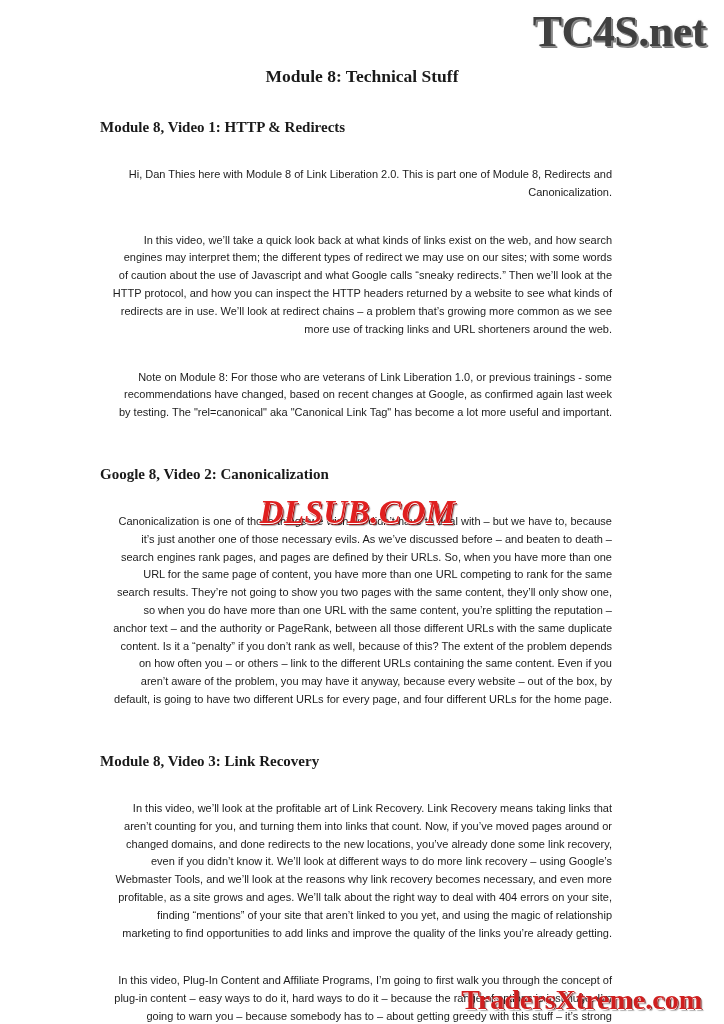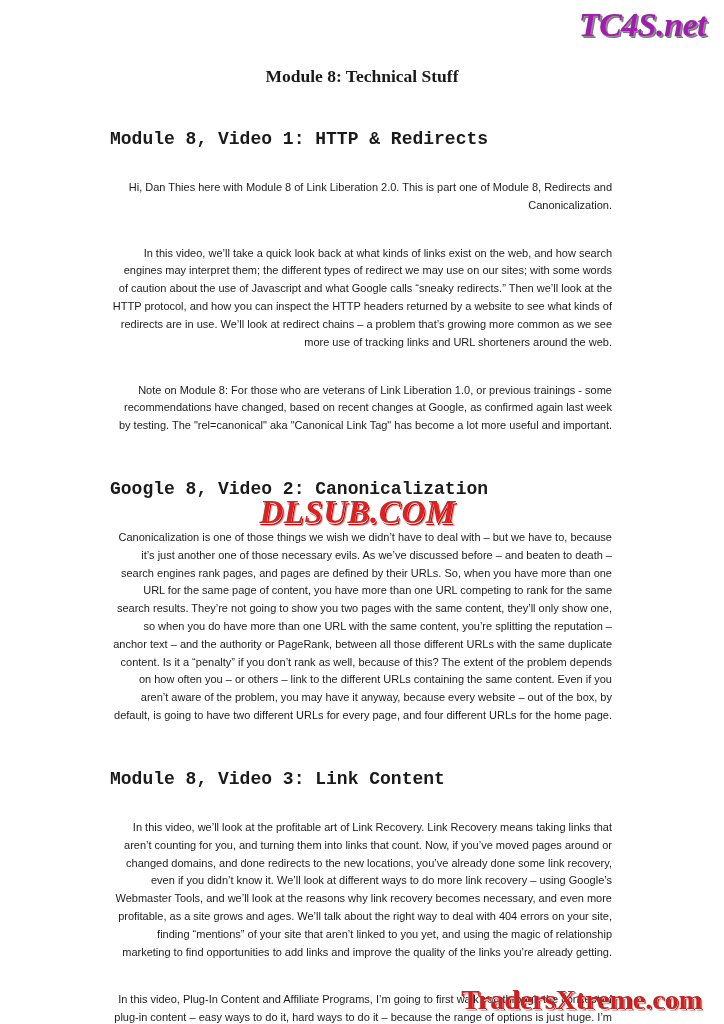--- a/index.html
+++ b/index.html
@@ -21,43 +21,42 @@
     height: 1024px;
     box-sizing: border-box;
     padding: 0 96px;
   }
   .watermark-top {
     position: absolute;
     top: 6px;
     right: 18px;
     font-family: "Liberation Serif", serif;
     font-weight: bold;
-    font-size: 34px;
+    font-size: 44px;
     letter-spacing: -0.5px;
-    color: #a21caf;
+    color: #404040;
     text-shadow:
       1px 1px 0 #8e8e8e,
       2px 2px 0 #7a7a7a,
       -1px -1px 0 #ffffff,
       0 0 2px #b5b5b5;
-    font-style: italic;
   }
   .doc-title {
     text-align: center;
     font-family: "Liberation Serif", serif;
     font-weight: bold;
     font-size: 17.5px;
     margin: 0;
     padding-top: 66px;
   }
   h2.section {
-    font-family: Liberation Mono, monospace;
+    font-family: Liberation Serif, serif;
     font-weight: bold;
-    font-size: 18px;
-    margin: 14px;
+    font-size: 15px;
+    margin: 4px;
     padding-top: 28px;
     padding-bottom: 0;
   }
   p.body {
     font-family: "Liberation Sans", sans-serif;
     font-size: 11px;
     line-height: 1.62;
     margin: 16px;
     padding-top: 14px;
     text-align: right;
@@ -105,21 +104,21 @@
   <h1 class="doc-title">Module 8: Technical Stuff</h1>
 
   <h2 class="section">Module 8, Video 1: HTTP &amp; Redirects</h2>
   <p class="body">Hi, Dan Thies here with Module 8 of Link Liberation 2.0. This is part one of Module 8, Redirects and Canonicalization.</p>
   <p class="body">In this video, we’ll take a quick look back at what kinds of links exist on the web, and how search engines may interpret them; the different types of redirect we may use on our sites; with some words of caution about the use of Javascript and what Google calls “sneaky redirects.” Then we’ll look at the HTTP protocol, and how you can inspect the HTTP headers returned by a website to see what kinds of redirects are in use. We’ll look at redirect chains – a problem that’s growing more common as we see more use of tracking links and URL shorteners around the web.</p>
   <p class="body">Note on Module 8: For those who are veterans of Link Liberation 1.0, or previous trainings - some recommendations have changed, based on recent changes at Google, as confirmed again last week by testing. The "rel=canonical" aka "Canonical Link Tag" has become a lot more useful and important.</p>
 
   <h2 class="section">Google 8, Video 2: Canonicalization</h2>
   <p class="body">Canonicalization is one of those things we wish we didn’t have to deal with – but we have to, because it’s just another one of those necessary evils. As we’ve discussed before – and beaten to death – search engines rank pages, and pages are defined by their URLs. So, when you have more than one URL for the same page of content, you have more than one URL competing to rank for the same search results. They’re not going to show you two pages with the same content, they’ll only show one, so when you do have more than one URL with the same content, you’re splitting the reputation – anchor text – and the authority or PageRank, between all those different URLs with the same duplicate content. Is it a “penalty” if you don’t rank as well, because of this? The extent of the problem depends on how often you – or others – link to the different URLs containing the same content. Even if you aren’t aware of the problem, you may have it anyway, because every website – out of the box, by default, is going to have two different URLs for every page, and four different URLs for the home page.</p>
 
-  <h2 class="section">Module 8, Video 3: Link Content</h2>
+  <h2 class="section">Module 8, Video 3: Link Recovery</h2>
   <p class="body">In this video, we’ll look at the profitable art of Link Recovery. Link Recovery means taking links that aren’t counting for you, and turning them into links that count. Now, if you’ve moved pages around or changed domains, and done redirects to the new locations, you’ve already done some link recovery, even if you didn’t know it. We’ll look at different ways to do more link recovery – using Google’s Webmaster Tools, and we’ll look at the reasons why link recovery becomes necessary, and even more profitable, as a site grows and ages. We’ll talk about the right way to deal with 404 errors on your site, finding “mentions” of your site that aren’t linked to you yet, and using the magic of relationship marketing to find opportunities to add links and improve the quality of the links you’re already getting.</p>
 
   <p class="body">In this video, Plug-In Content and Affiliate Programs, I’m going to first walk you through the concept of plug-in content – easy ways to do it, hard ways to do it – because the range of options is just huge. I’m going to warn you – because somebody has to – about getting greedy with this stuff – it’s strong</p>
 
   <div class="watermark-center">DLSUB.COM</div>
   <div class="watermark-bottom">TradersXtreme.com</div>
 
 </div>
 
 </body></html>

